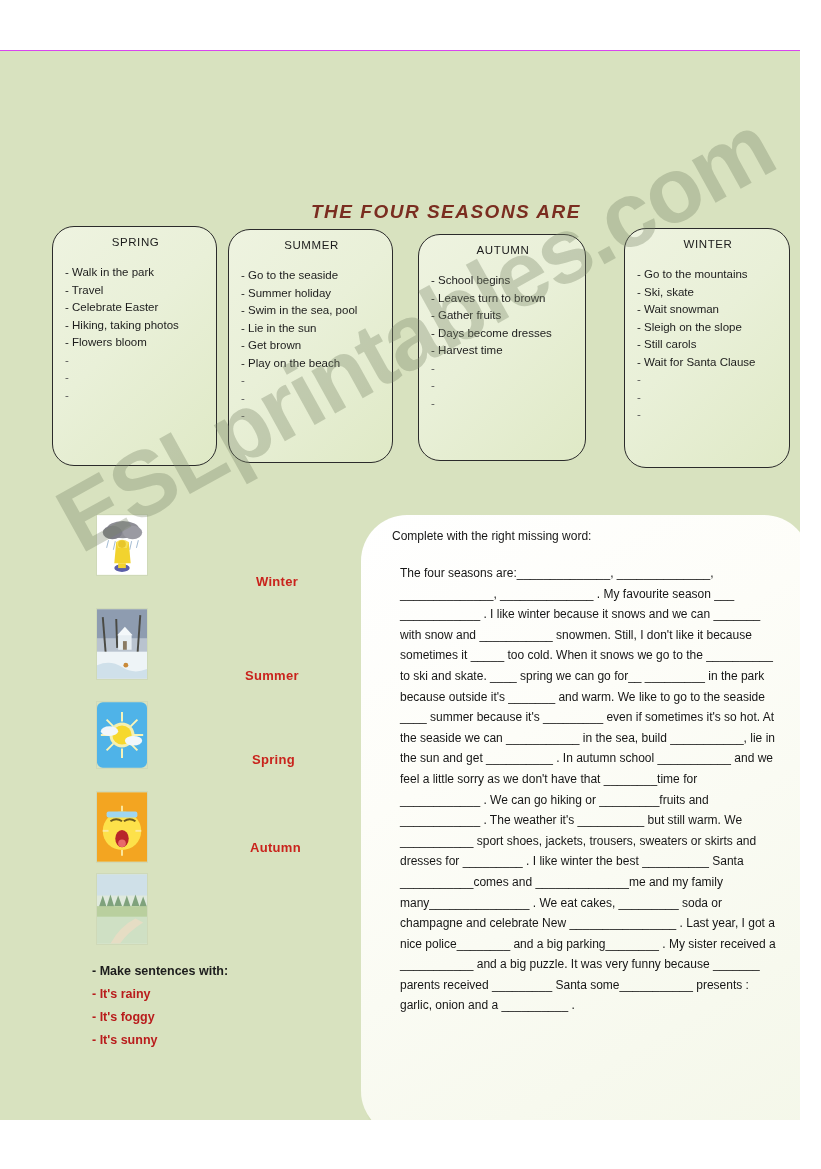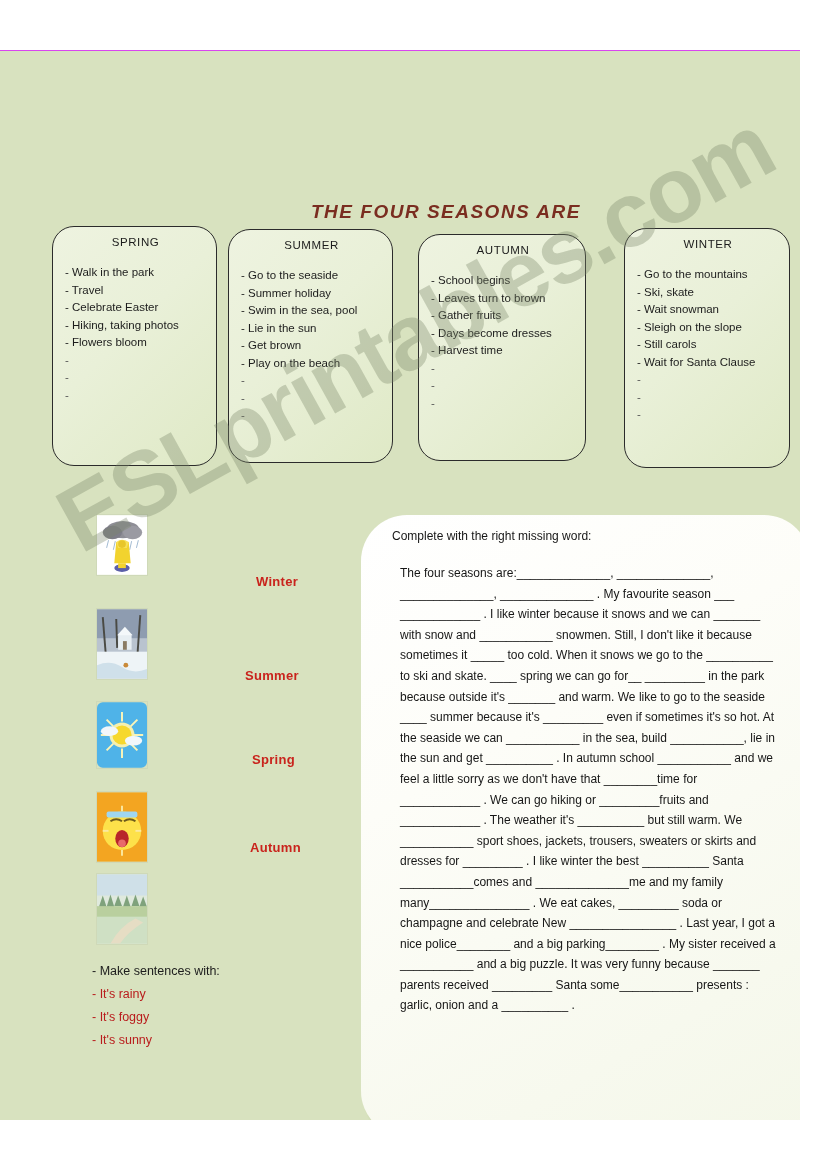--- a/index.html
+++ b/index.html
@@ -126,20 +126,21 @@
   #word-summer { left: 245px; top: 617px; }
   #word-spring { left: 252px; top: 701px; }
   #word-autumn { left: 250px; top: 789px; }
 
   
   .sentences {
     position: absolute;
     left: 92px;
     top: 909px;
     width: 230px;
+    font-weight: bold;
   }
   .sentences .item {
     font-size: 12.5px;
     line-height: 23px;
     color: #1c1c1c;
   }
   .sentences .item.red {
     color: #b91c1c;
   }
 

